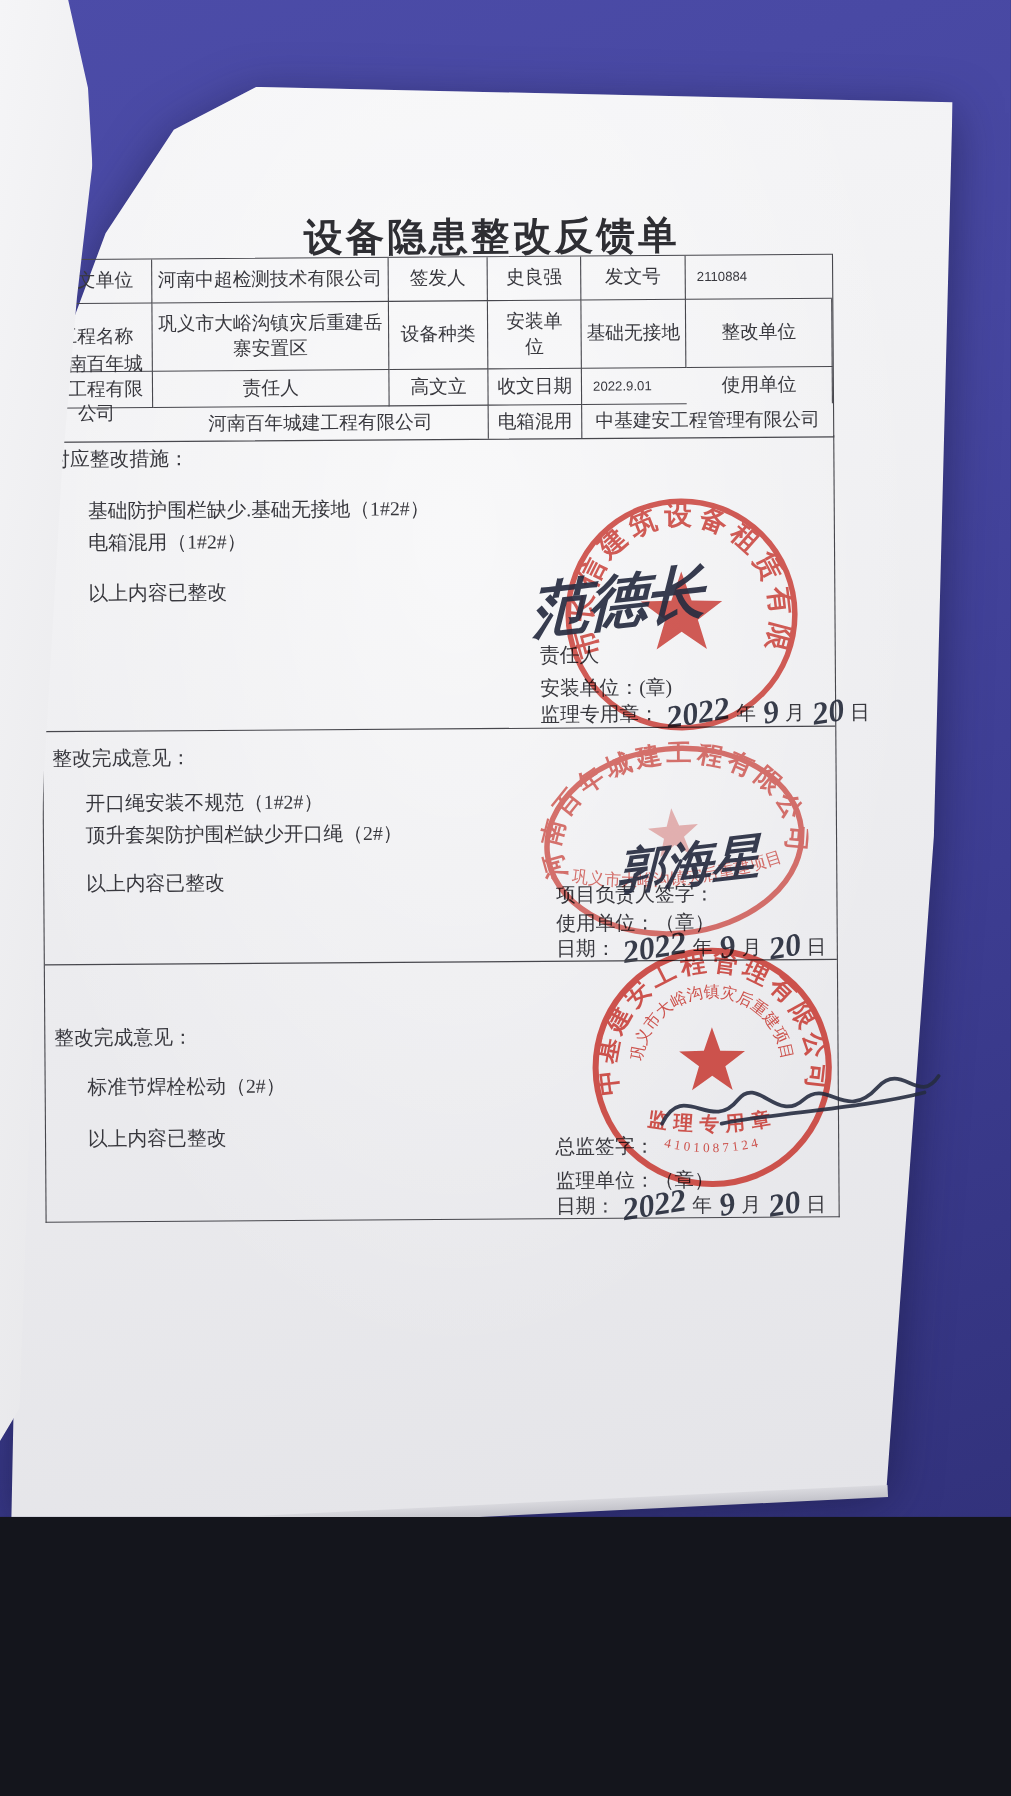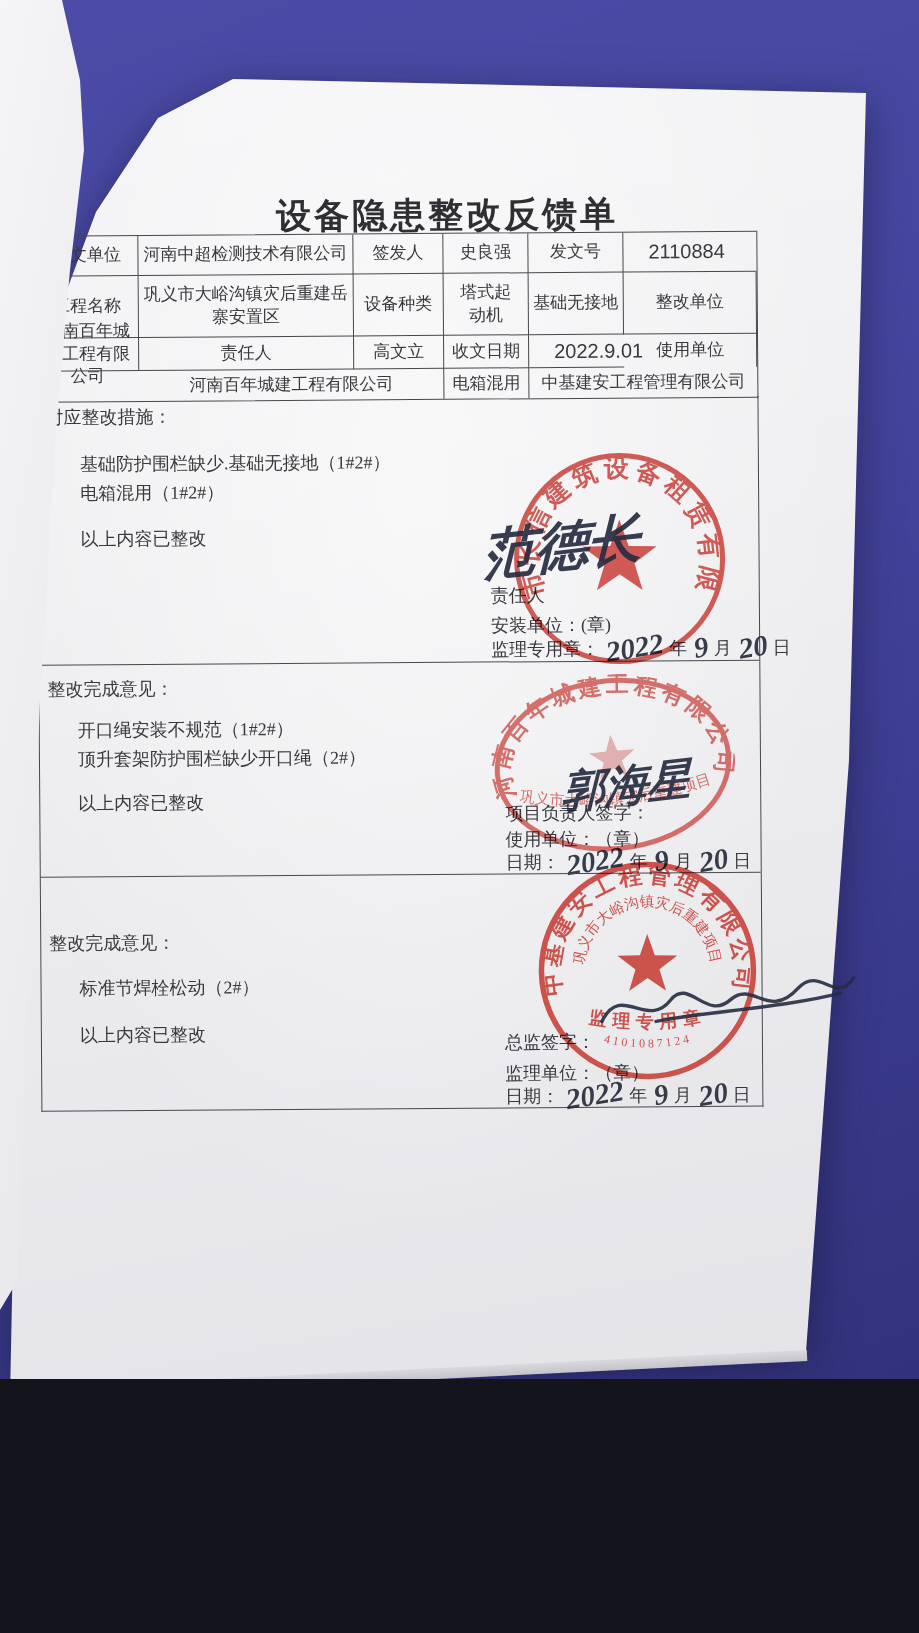--- a/index.html
+++ b/index.html
@@ -31,21 +31,21 @@
   .title{position:absolute;left:240px;top:192px;width:420px;text-align:center;
          font-size:35px;font-weight:bold;letter-spacing:3px;color:#2e2e33;}
   .info-table{position:absolute;left:38px;top:233px;width:720px;
          display:grid;grid-template-columns:102px 215px 90px 85px 95px 133px;
          grid-template-rows:40px 62px 33px 30px;
          border:1.6px solid #47474d;font-size:17px;}
   .c{border-right:1.4px solid #47474d;border-bottom:1.4px solid #47474d;
      display:flex;align-items:center;justify-content:center;text-align:center;
      line-height:1.35;padding:1px 4px;box-sizing:border-box;}
   .c.last-col{border-right:none;} .c.last-row{border-bottom:none;}
-  .c.num{justify-content:flex-start;padding-left:25px;font-family:"Liberation Sans","DejaVu Sans",sans-serif;font-size:20px;}
+  .c.num{justify-content:flex-start;padding-left:10px;font-family:"Liberation Sans","DejaVu Sans",sans-serif;font-size:12px;}
   .span23{grid-column:2/4;} .span56{grid-column:5/7;}
   .narrow{display:inline-block;width:60px;}
   .sections{position:absolute;left:38px;top:398px;width:720px;
             border:1.6px solid #47474d;border-top:none;font-size:18px;}
   .section{position:relative;}
   .sec2,.sec3{border-top:1.5px solid #47474d;}
   .sec1{height:264px;} .sec2{height:211px;} .sec3{height:233px;}
   .ln{position:absolute;white-space:nowrap;}
   .datewrap{display:flex;align-items:baseline;}
   .hw{font-style:italic;font-weight:bold;font-size:29px;color:#232838;
@@ -82,21 +82,21 @@
       <div class="c">河南中超检测技术有限公司</div>
       <div class="c">签发人</div>
       <div class="c">史良强</div>
       <div class="c">发文号</div>
       <div class="c last-col num">2110884</div>
 
       <div class="c">工程名称</div>
       <div class="c">巩义市大峪沟镇灾后重建岳寨安置区</div>
       <div class="c">设备种类</div>
       <div class="c">
-          <span class="narrow">塔式起动机</span>
+          <span class="narrow">安装单位</span>
         </div>
       <div class="c">基础无接地</div>
 
       <div class="c">整改单位</div>
       <div class="c">河南百年城建工程有限公司</div>
       <div class="c">责任人</div>
       <div class="c">高文立</div>
       <div class="c">收文日期</div>
       <div class="c last-col num">2022.9.01</div>
 

